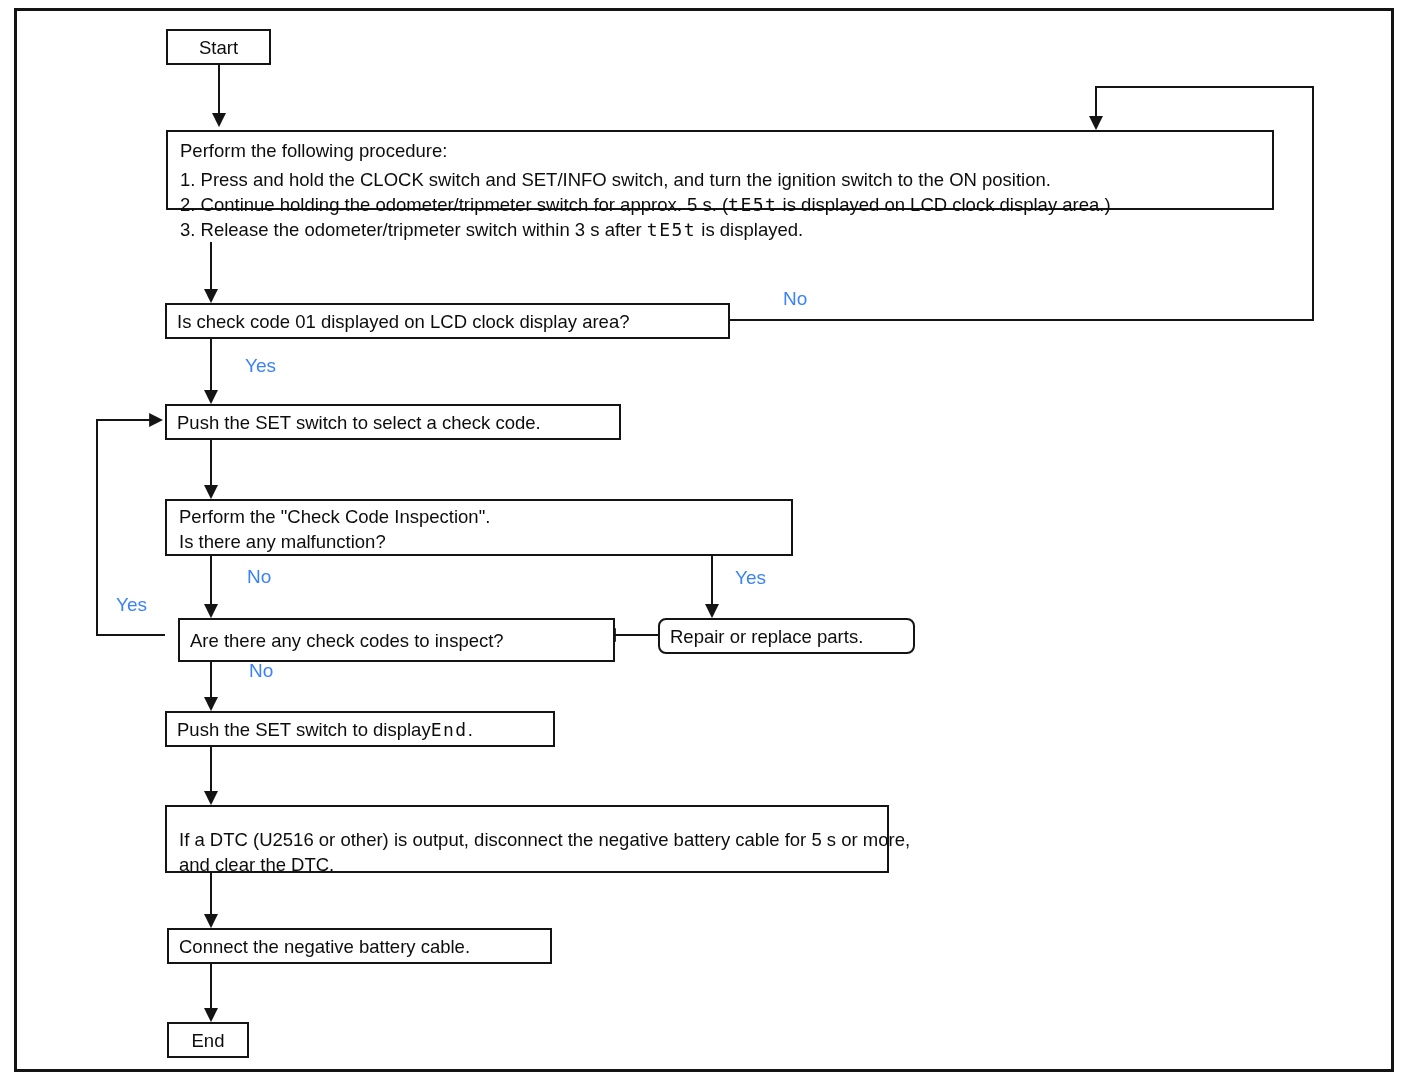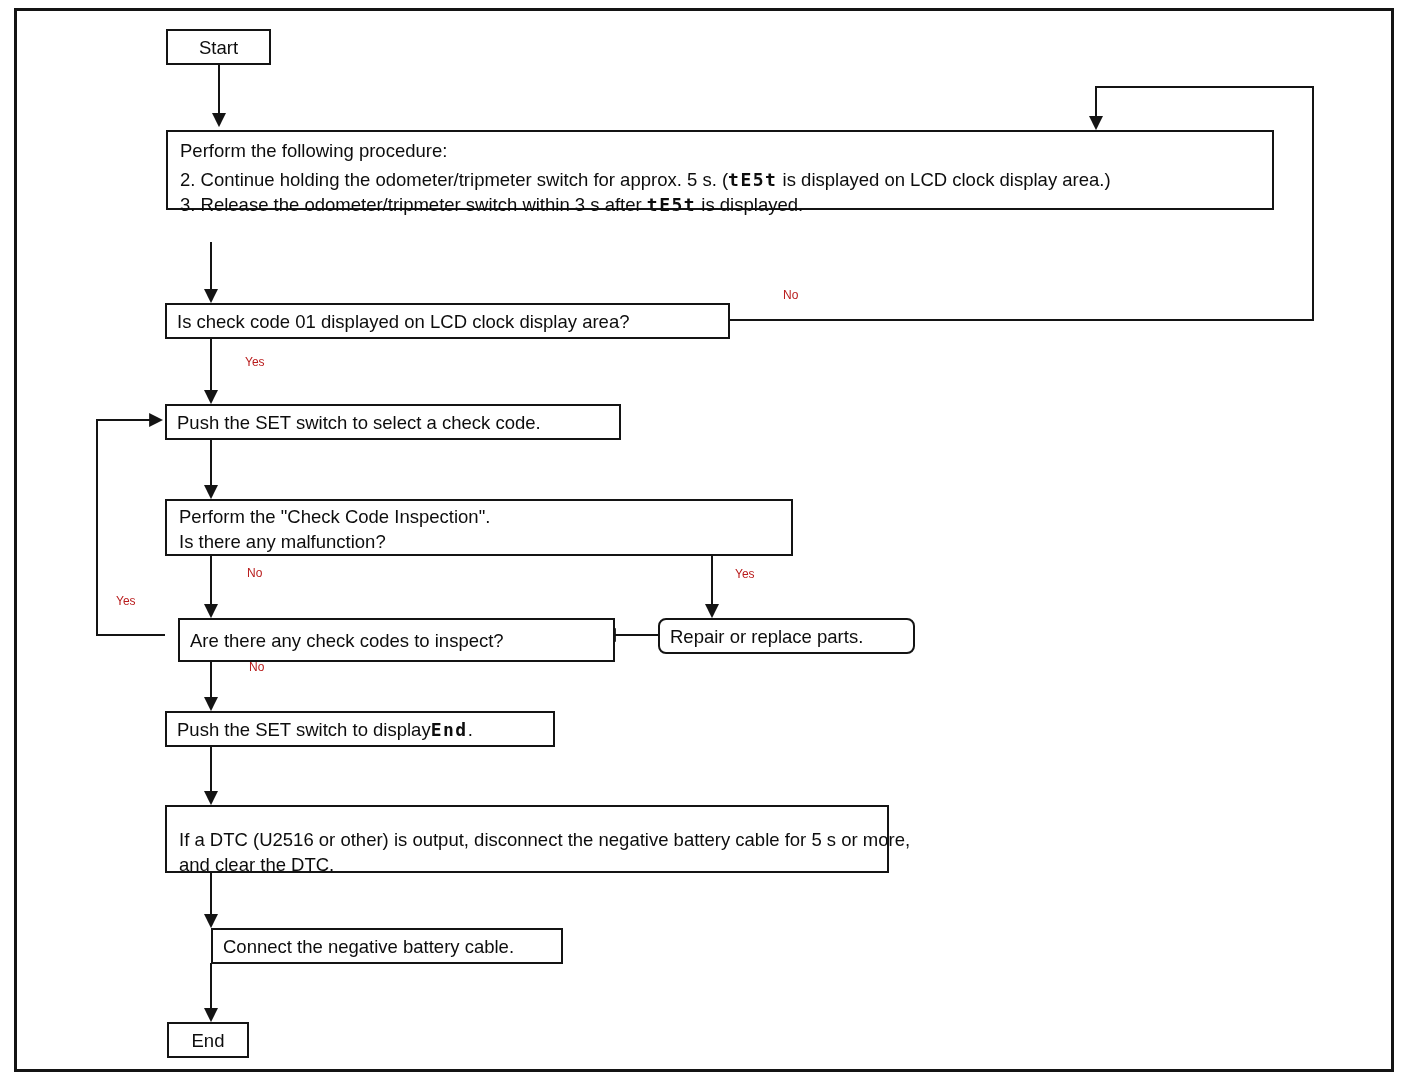--- a/index.html
+++ b/index.html
@@ -43,28 +43,28 @@
   .node.center { justify-content: center; }
   .node.multi {
     display: block;
     white-space: normal;
     padding: 6px 12px;
   }
   .pline { white-space: nowrap; }
   .pline.intro { margin-bottom: 4px; }
   .lcd {
     font-family: "DejaVu Sans Mono", monospace;
-    font-weight: bold;
+    font-weight: normal;
     letter-spacing: 1.5px;
     font-size: 18px;
   }
   .edge-label {
     position: absolute;
-    font-size: 12px;
-    color: #b91c1c;
+    font-size: 19px;
+    color: #3b82f6;
     white-space: nowrap;
   }
 </style>
 </head>
 <body>
 
 <div class="page">
 
   <div class="outer-frame"></div>
 
@@ -90,20 +90,21 @@
       <path d="M211 963 V1020" marker-end="url(#arrow)"></path>
     </g>
   </svg>
 
   <div class="node center" style="left:166px; top:29px; width:105px; height:35px;">
     <span>Start</span>
   </div>
 
   <div class="node multi" style="left:166px; top:130px; width:1108px; height:80px;">
     <div class="pline intro">Perform the following procedure:</div>
+    <div class="pline">1. Press and hold the CLOCK switch and SET/INFO switch, and turn the ignition switch to the ON position.</div>
     <div class="pline"><span>2. Continue holding the odometer/tripmeter switch for approx. 5 s. (</span><span class="lcd">tE5t</span><span> is displayed on LCD clock display area.)</span></div>
     <div class="pline"><span>3. Release the odometer/tripmeter switch within 3 s after </span><span class="lcd">tE5t</span><span> is displayed.</span></div>
   </div>
 
   <div class="node" style="left:165px; top:303px; width:565px; height:34px;">
     <span>Is check code 01 displayed on LCD clock display area?</span>
   </div>
 
   <div class="node" style="left:165px; top:404px; width:456px; height:34px;">
     <span>Push the SET switch to select a check code.</span>
@@ -126,21 +127,21 @@
     <span>Push the SET switch to display </span>
       <span class="lcd">End</span>
       <span> .</span>
   </div>
 
   <div class="node multi" style="left:165px; top:805px; width:724px; height:68px; padding-top:20px;">
     <div class="pline">If a DTC (U2516 or other) is output, disconnect the negative battery cable for 5 s or more,</div>
     <div class="pline">and clear the DTC.</div>
   </div>
 
-  <div class="node" style="left:167px; top:928px; width:352px; height:35px;margin-left:44px;">
+  <div class="node" style="left:167px; top:928px; width:385px; height:35px;">
     <span>Connect the negative battery cable.</span>
   </div>
 
   <div class="node center" style="left:167px; top:1022px; width:82px; height:34px;">
     <span>End</span>
   </div>
 
   <span class="edge-label" style="left:783px; top:288px;">No</span>
   <span class="edge-label" style="left:245px; top:355px;">Yes</span>
   <span class="edge-label" style="left:247px; top:566px;">No</span>

